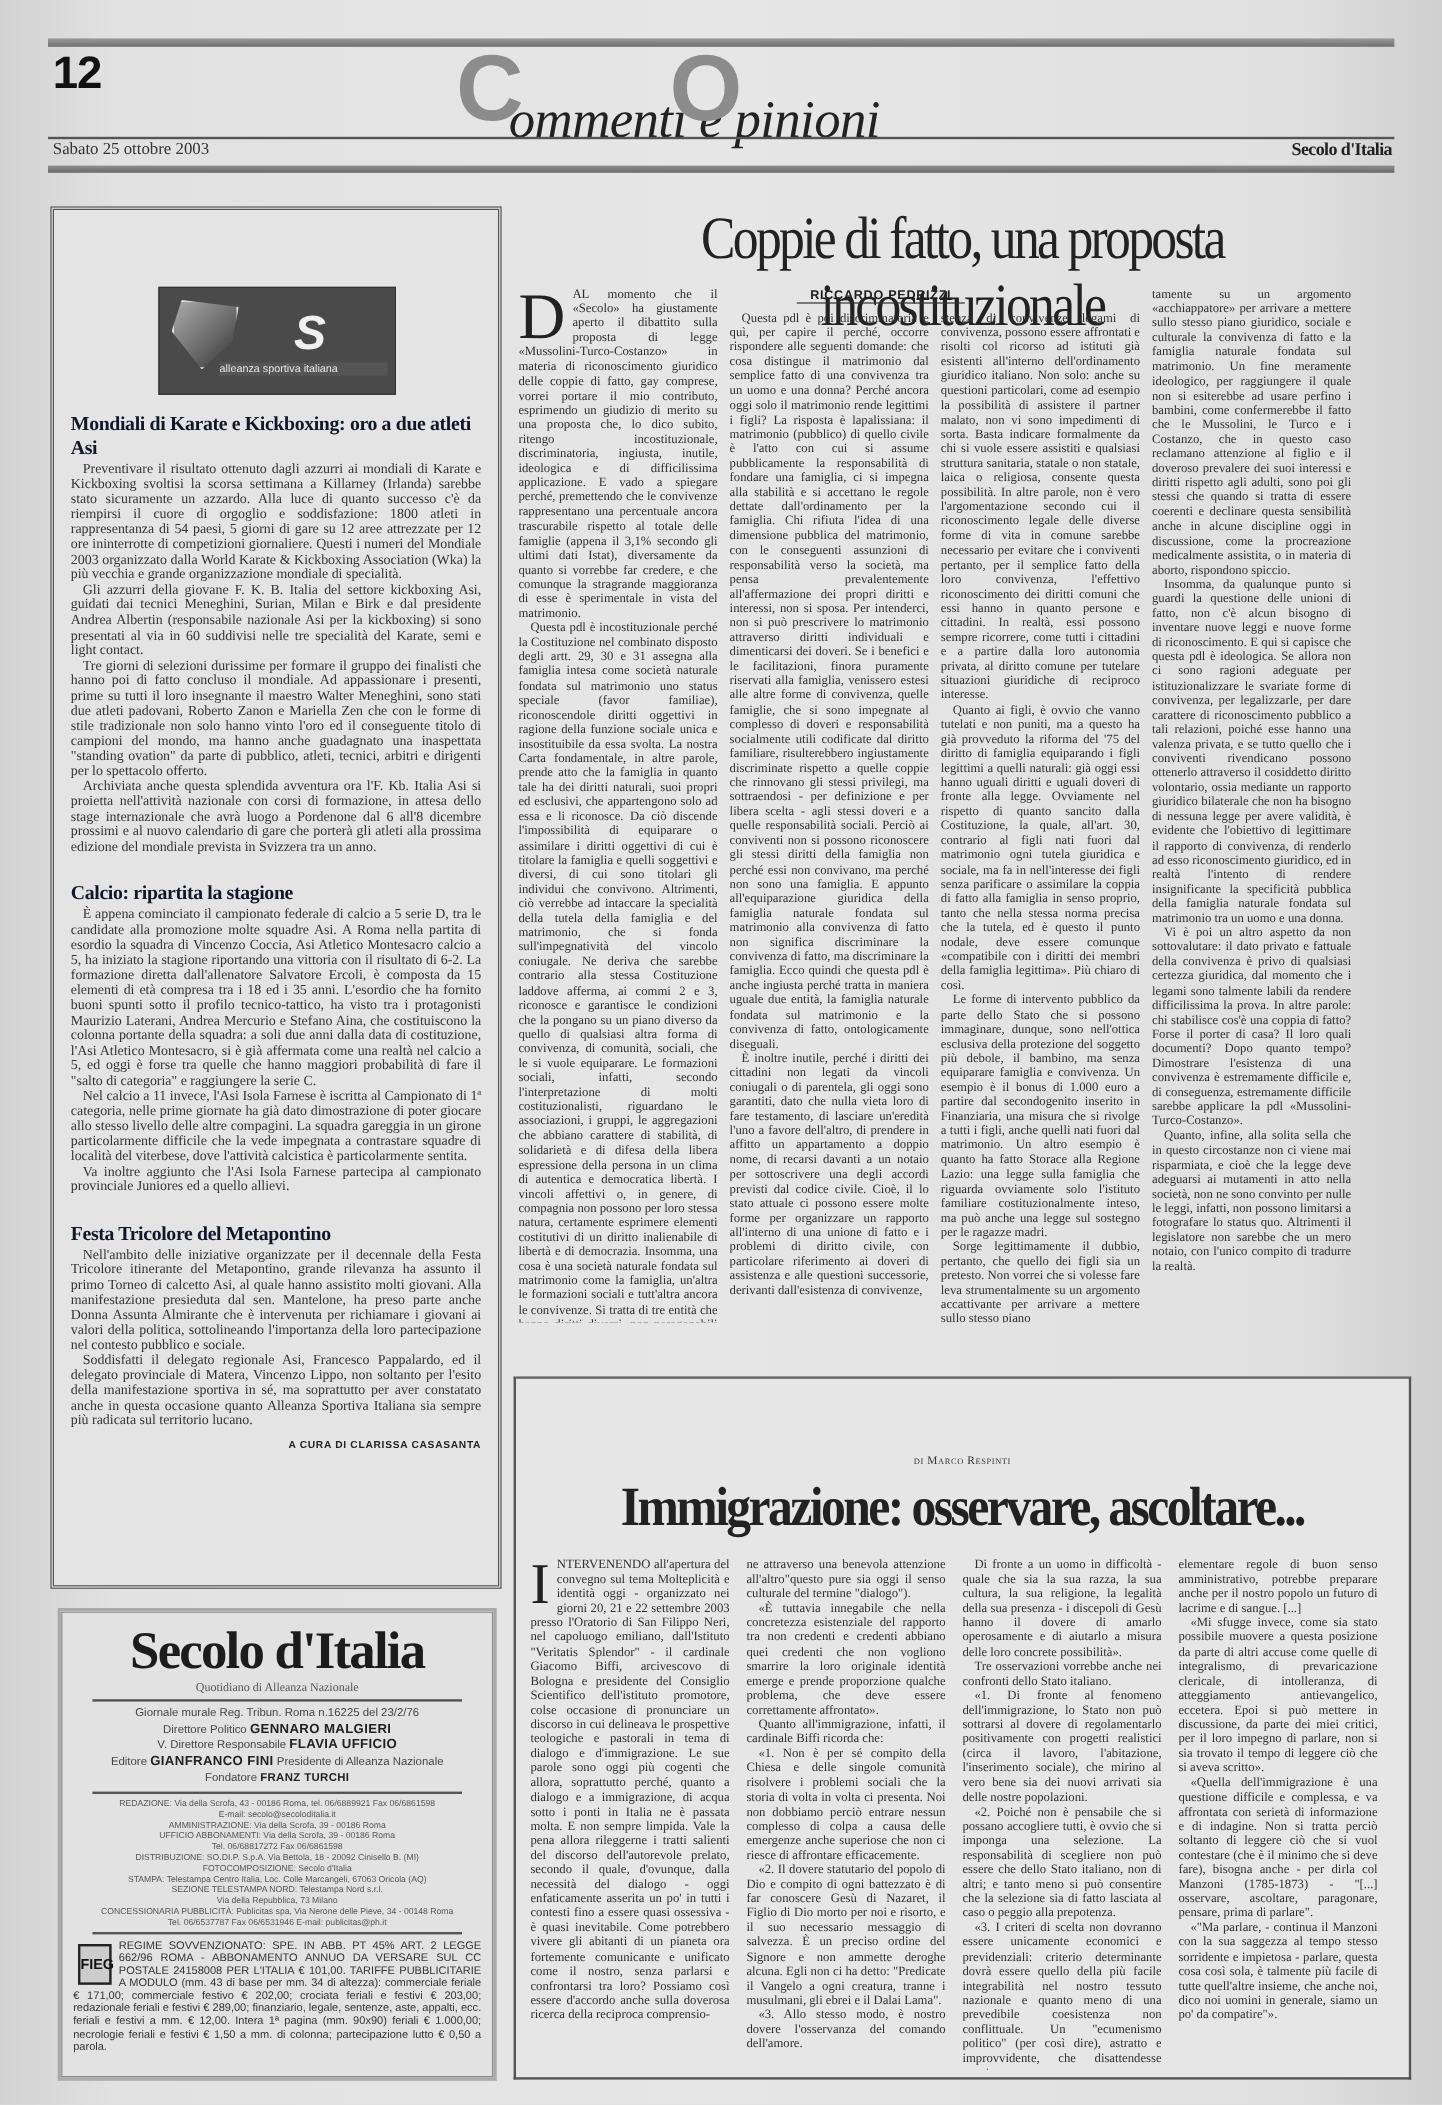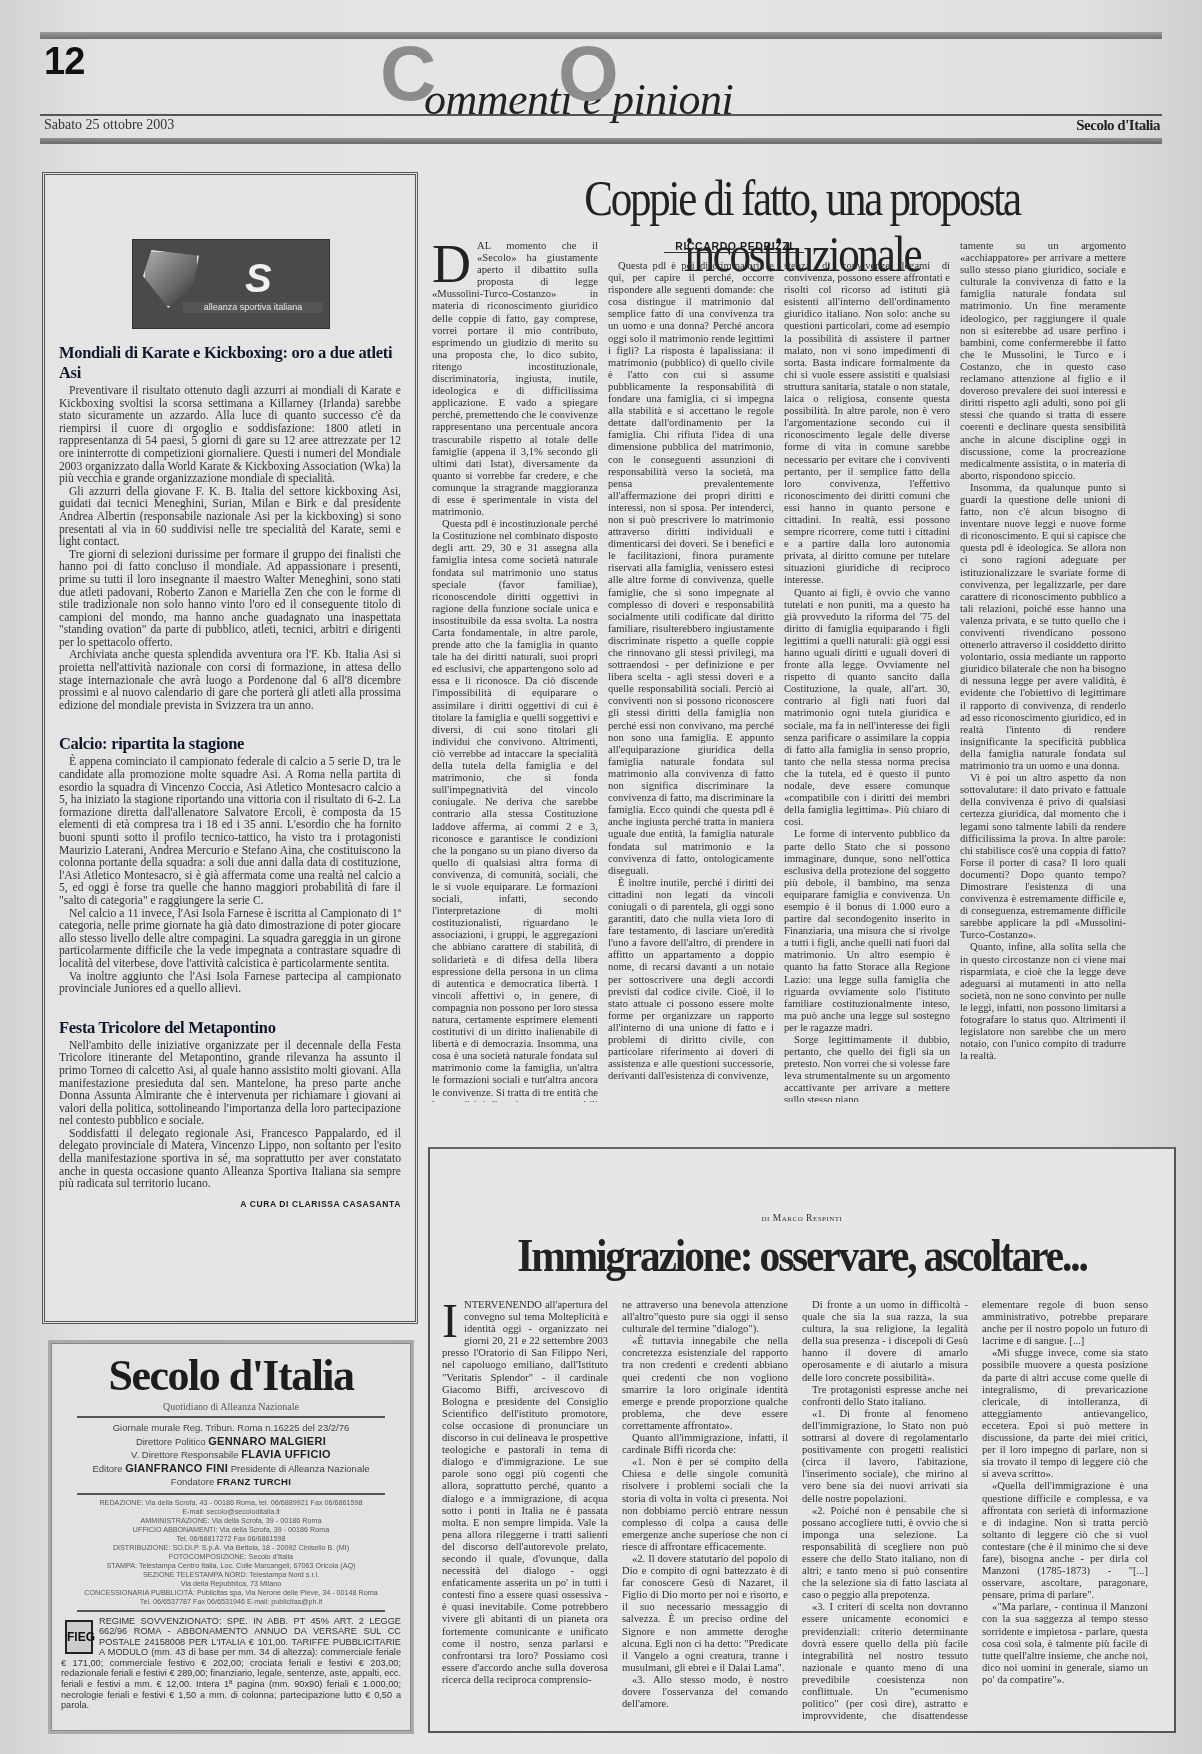--- a/index.html
+++ b/index.html
@@ -65,21 +65,21 @@
     position: absolute; left: 10px; top: 10px; width: 56px; height: 58px;
     background: linear-gradient(135deg,#aaa 0%,#666 60%,#333 100%);
     clip-path: polygon(15% 0,100% 10%,90% 60%,45% 100%,0 45%);
     border: 2px solid #ddd;
   }
   .asi-logo .s-letter {
     position: absolute; left: 112px; top: 18px; font-family: "Liberation Sans", sans-serif;
     font-weight: bold; font-style: italic; font-size: 40px; color: #f0f0f0; line-height: 1;
   }
   .asi-logo .logo-text {
-    position: absolute; left: 50px; top: 62px; width: 140px; text-align: center;
+    position: absolute; left: 50px; top: 62px; width: 140px; 
     font-family: "Liberation Sans", sans-serif; font-size: 9px; color: #e8e8e8; line-height: 11px;
     background: #555;
   }
   .asi-content {
     position: absolute; left: 14px; top: 168px; right: 14px;
   }
   .asi-article h3 {
     font-size: 16.5px; font-weight: bold; line-height: 20px; margin-bottom: 2px; color: #0f172a;
     letter-spacing: -0.3px;
   }
@@ -300,21 +300,21 @@
     <div class="imm-col k2">
       <p class="first">ne attraverso una benevola attenzione all'altro"questo pure sia oggi il senso culturale del termine "dialogo").</p>
       <p>«È tuttavia innegabile che nella concretezza esistenziale del rapporto tra non credenti e credenti abbiano quei credenti che non vogliono smarrire la loro originale identità emerge e prende proporzione qualche problema, che deve essere correttamente affrontato».</p>
       <p>Quanto all'immigrazione, infatti, il cardinale Biffi ricorda che:</p>
       <p>«1. Non è per sé compito della Chiesa e delle singole comunità risolvere i problemi sociali che la storia di volta in volta ci presenta. Noi non dobbiamo perciò entrare nessun complesso di colpa a causa delle emergenze anche superiose che non ci riesce di affrontare efficacemente.</p>
       <p>«2. Il dovere statutario del popolo di Dio e compito di ogni battezzato è di far conoscere Gesù di Nazaret, il Figlio di Dio morto per noi e risorto, e il suo necessario messaggio di salvezza. È un preciso ordine del Signore e non ammette deroghe alcuna. Egli non ci ha detto: "Predicate il Vangelo a ogni creatura, tranne i musulmani, gli ebrei e il Dalai Lama".</p>
       <p>«3. Allo stesso modo, è nostro dovere l'osservanza del comando dell'amore.</p>
     </div>
     <div class="imm-col k3">
       <p>Di fronte a un uomo in difficoltà - quale che sia la sua razza, la sua cultura, la sua religione, la legalità della sua presenza - i discepoli di Gesù hanno il dovere di amarlo operosamente e di aiutarlo a misura delle loro concrete possibilità».</p>
-      <p>Tre protagonisti espresse anche nei confronti dello Stato italiano.</p>
+      <p>Tre osservazioni vorrebbe anche nei confronti dello Stato italiano.</p>
       <p>«1. Di fronte al fenomeno dell'immigrazione, lo Stato non può sottrarsi al dovere di regolamentarlo positivamente con progetti realistici (circa il lavoro, l'abitazione, l'inserimento sociale), che mirino al vero bene sia dei nuovi arrivati sia delle nostre popolazioni.</p>
       <p>«2. Poiché non è pensabile che si possano accogliere tutti, è ovvio che si imponga una selezione. La responsabilità di scegliere non può essere che dello Stato italiano, non di altri; e tanto meno si può consentire che la selezione sia di fatto lasciata al caso o peggio alla prepotenza.</p>
       <p>«3. I criteri di scelta non dovranno essere unicamente economici e previdenziali: criterio determinante dovrà essere quello della più facile integrabilità nel nostro tessuto nazionale e quanto meno di una prevedibile coesistenza non conflittuale. Un "ecumenismo politico" (per così dire), astratto e improvvidente, che disattendesse queste</p>
     </div>
     <div class="imm-col k4">
       <p class="first">elementare regole di buon senso amministrativo, potrebbe preparare anche per il nostro popolo un futuro di lacrime e di sangue. [...]</p>
       <p>«Mi sfugge invece, come sia stato possibile muovere a questa posizione da parte di altri accuse come quelle di integralismo, di prevaricazione clericale, di intolleranza, di atteggiamento antievangelico, eccetera. Epoi si può mettere in discussione, da parte dei miei critici, per il loro impegno di parlare, non si sia trovato il tempo di leggere ciò che si aveva scritto».</p>
       <p>«Quella dell'immigrazione è una questione difficile e complessa, e va affrontata con serietà di informazione e di indagine. Non si tratta perciò soltanto di leggere ciò che si vuol contestare (che è il minimo che si deve fare), bisogna anche - per dirla col Manzoni (1785-1873) - "[...] osservare, ascoltare, paragonare, pensare, prima di parlare".</p>
       <p>«"Ma parlare, - continua il Manzoni con la sua saggezza al tempo stesso sorridente e impietosa - parlare, questa cosa così sola, è talmente più facile di tutte quell'altre insieme, che anche noi, dico noi uomini in generale, siamo un po' da compatire"».</p>
     </div>

